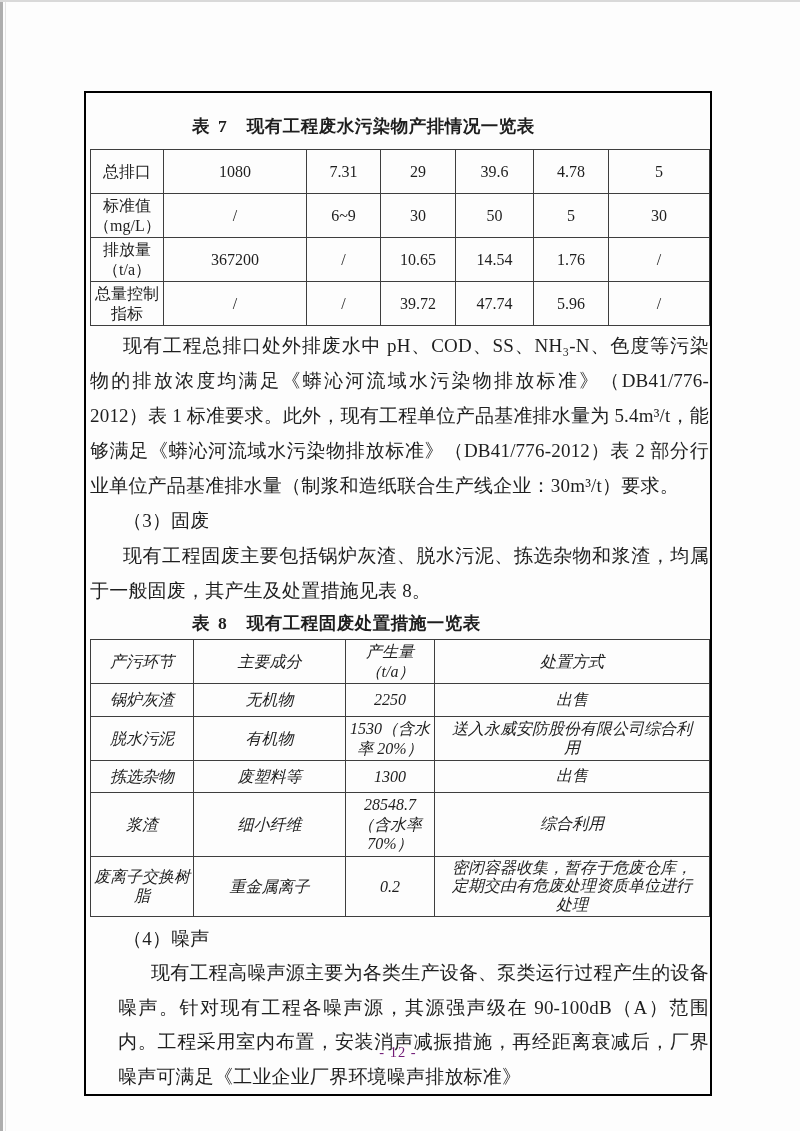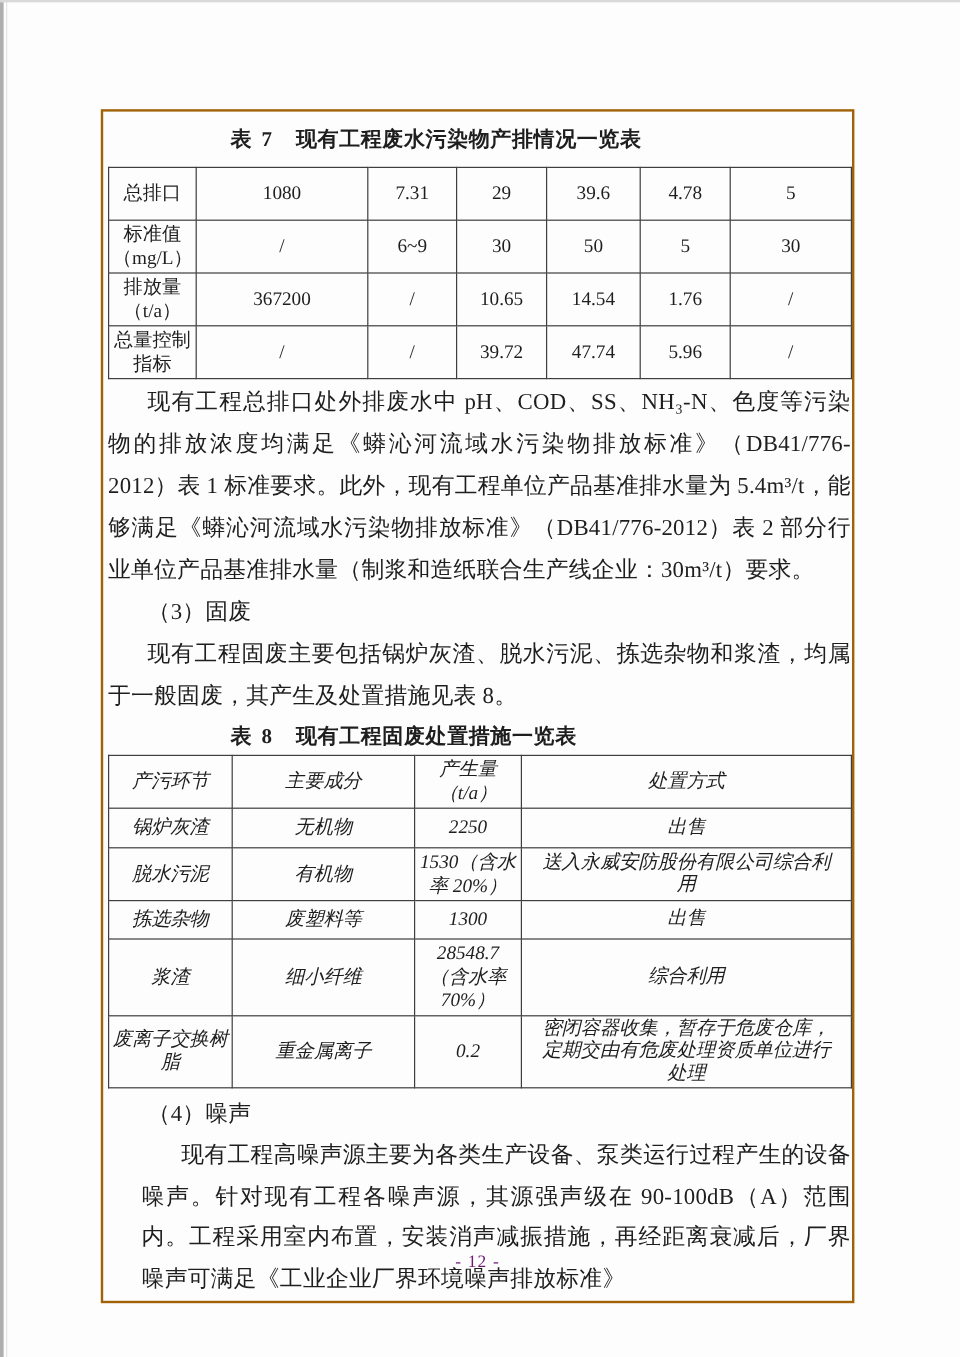--- a/index.html
+++ b/index.html
@@ -9,22 +9,22 @@
     font-family:"Liberation Serif","DejaVu Serif",serif;
     color:#1e1e1e;
   }
   
   .scan-left  { position:absolute; left:0; top:0; width:3px; height:1131px; background:#aeaeae; }
   .scan-left2 { position:absolute; left:5px; top:0; width:1px; height:1131px; background:#e4e4e4; }
   .scan-top   { position:absolute; left:0; top:0; width:800px; height:2px; background:#d9d9d9; }
 
   .frame {
     position:absolute; left:84px; top:91px; width:628px; min-height:941px;
-    border:2px solid #a16207; box-sizing:border-box;
-    padding:10px 1px 0 4px;
+    border:2px solid #000000; box-sizing:border-box;
+    padding:20px 1px 0 4px;
   }
 
   .tbl-title { font-weight:bold; font-size:17.5px; line-height:26px; padding-left:102px; white-space:nowrap; }
   .tbl-title .t-label { letter-spacing:2px; }
   .tbl-title .t-text  { margin-left:18px; letter-spacing:0.5px; }
 
   table { border-collapse:collapse; table-layout:fixed; width:619px; }
   th, td {
     border:1.6px solid #3e3e3e;
     text-align:center; vertical-align:middle;

